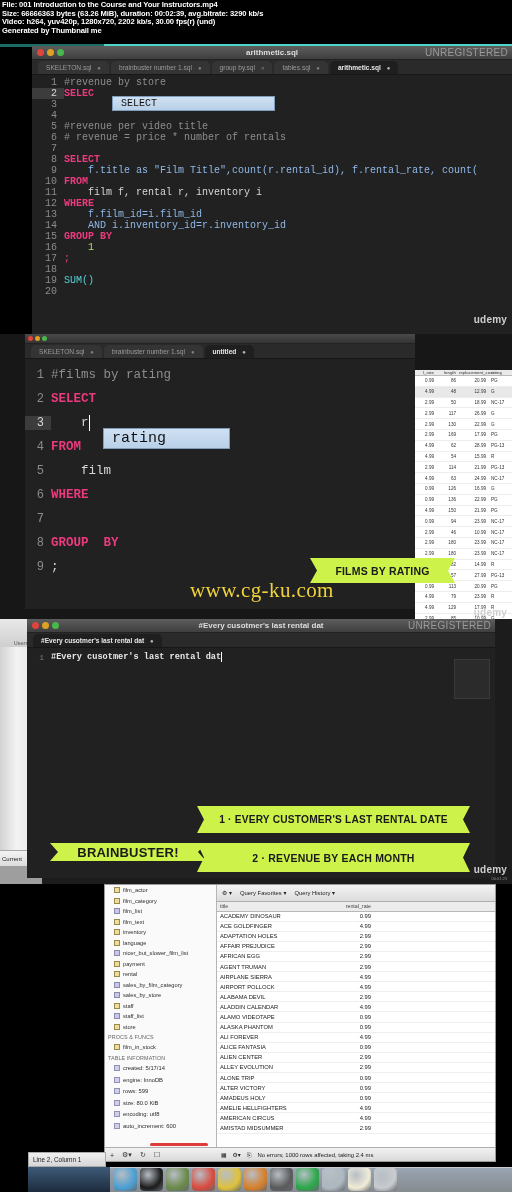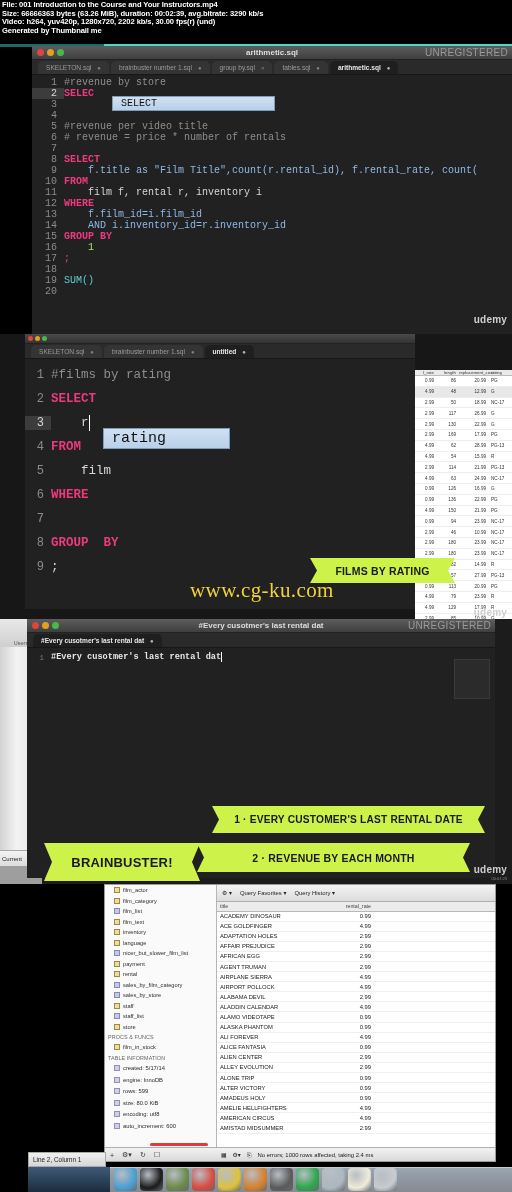--- a/index.html
+++ b/index.html
@@ -105,24 +105,24 @@
   #grid2 .c4{ width:23px; padding-left:2px; }
 
   
   .banner{
     position:absolute; background:#cdf24a; color:#1a1a1a;
     font-weight:bold; display:flex; align-items:center; justify-content:center;
     clip-path:polygon(0 0,100% 0,calc(100% - 7px) 50%,100% 100%,0 100%,7px 50%);
     letter-spacing:0.2px;
   }
   #films-banner{ left:310px; top:558px; width:145px; height:25px; font-size:10.5px; }
-  #banner1{ left:212px; top:806px; width:273px; height:27px; font-size:10.2px; }
+  #banner1{ left:197px; top:806px; width:273px; height:27px; font-size:10.2px; }
   #banner2{ left:197px; top:843px; width:273px; height:29px; font-size:10.5px; }
   #banner-bb{
-    left:44px; top:843px; width:156px; height:38px; font-size:13px;
+    left:50px; top:843px; width:156px; height:18px; font-size:13px;
     clip-path:polygon(0 0,100% 0,calc(100% - 8px) 50%,100% 100%,0 100%,8px 50%);
   }
 
   #watermark{
     position:absolute; left:190px; top:578px;
     font-family:"Liberation Serif", serif; font-size:21px;
     color:#f0d33a; letter-spacing:0.4px;
   }
 
   .udemy{

